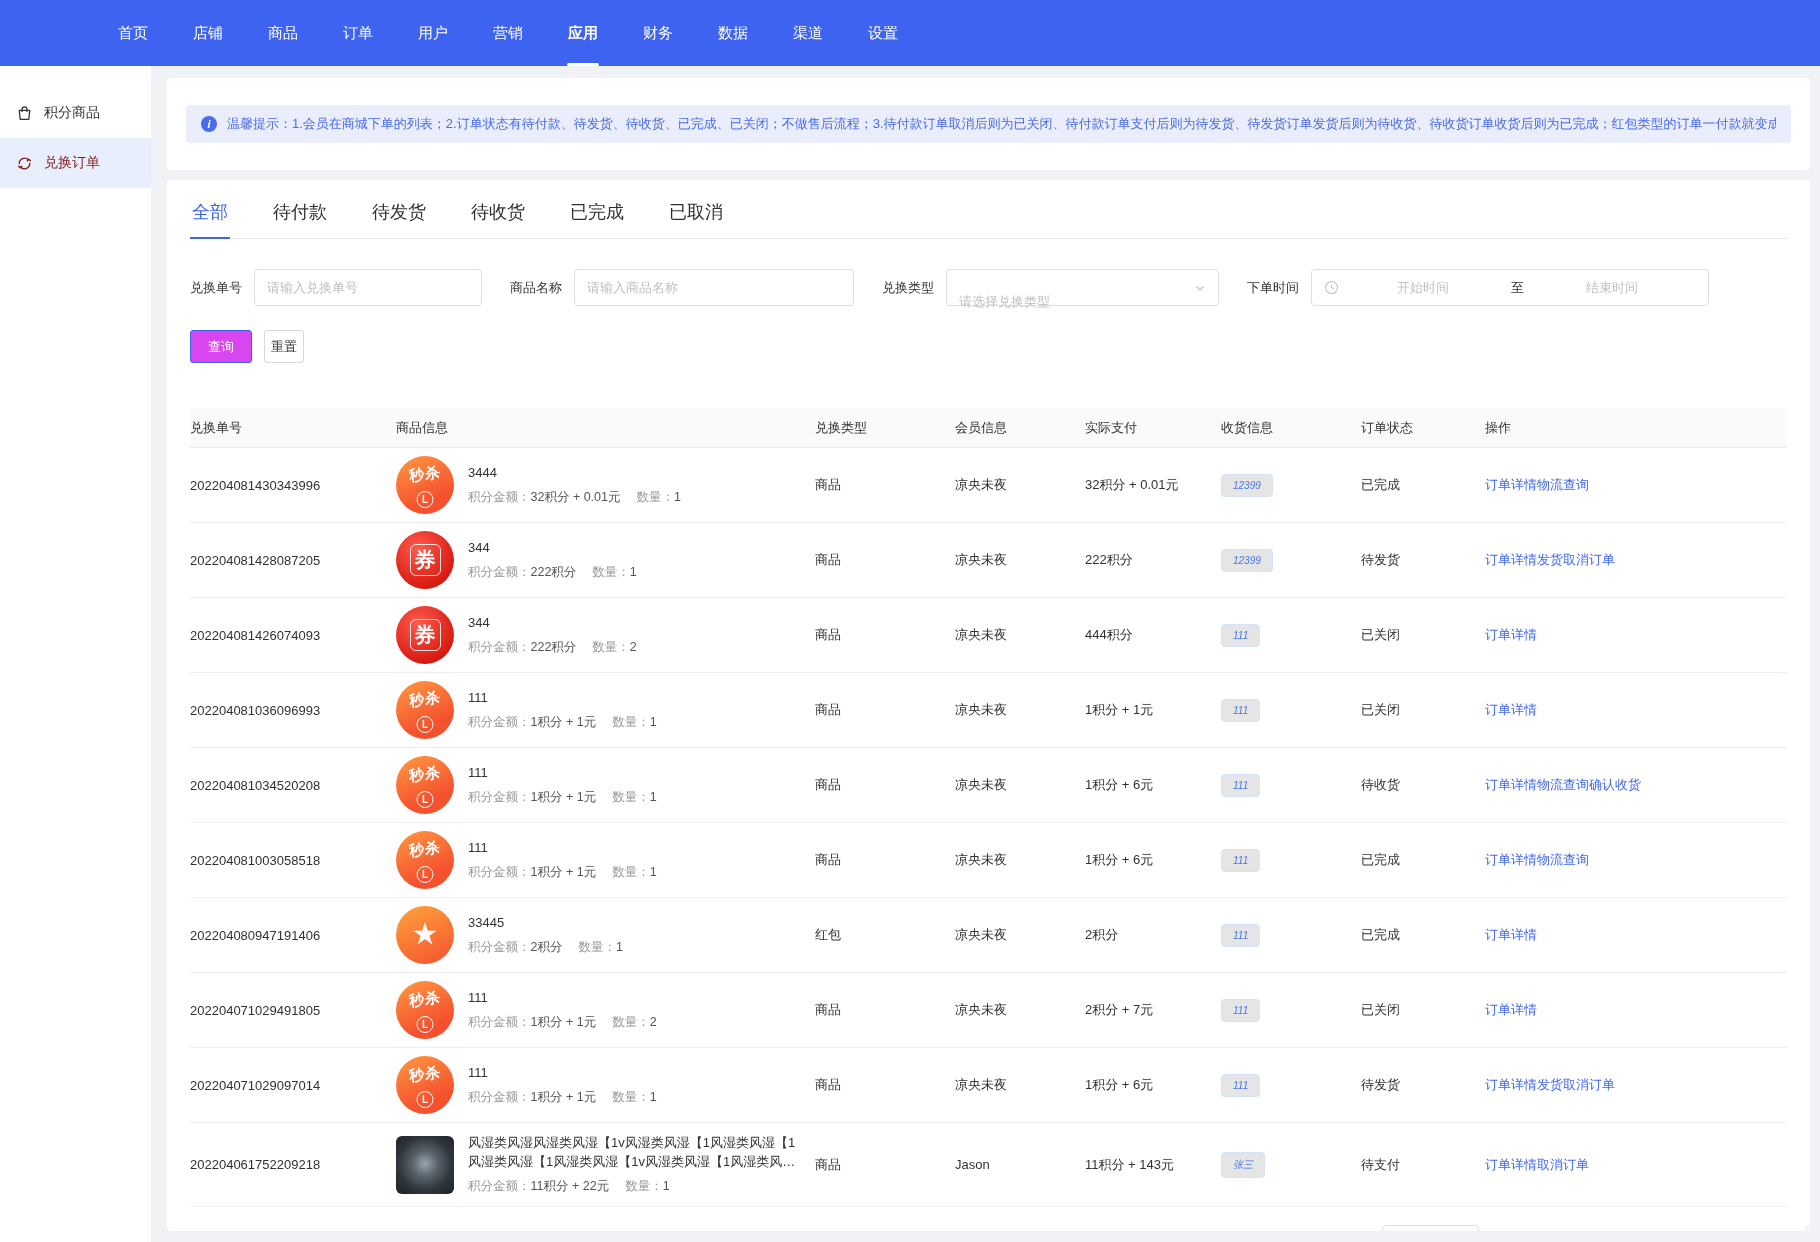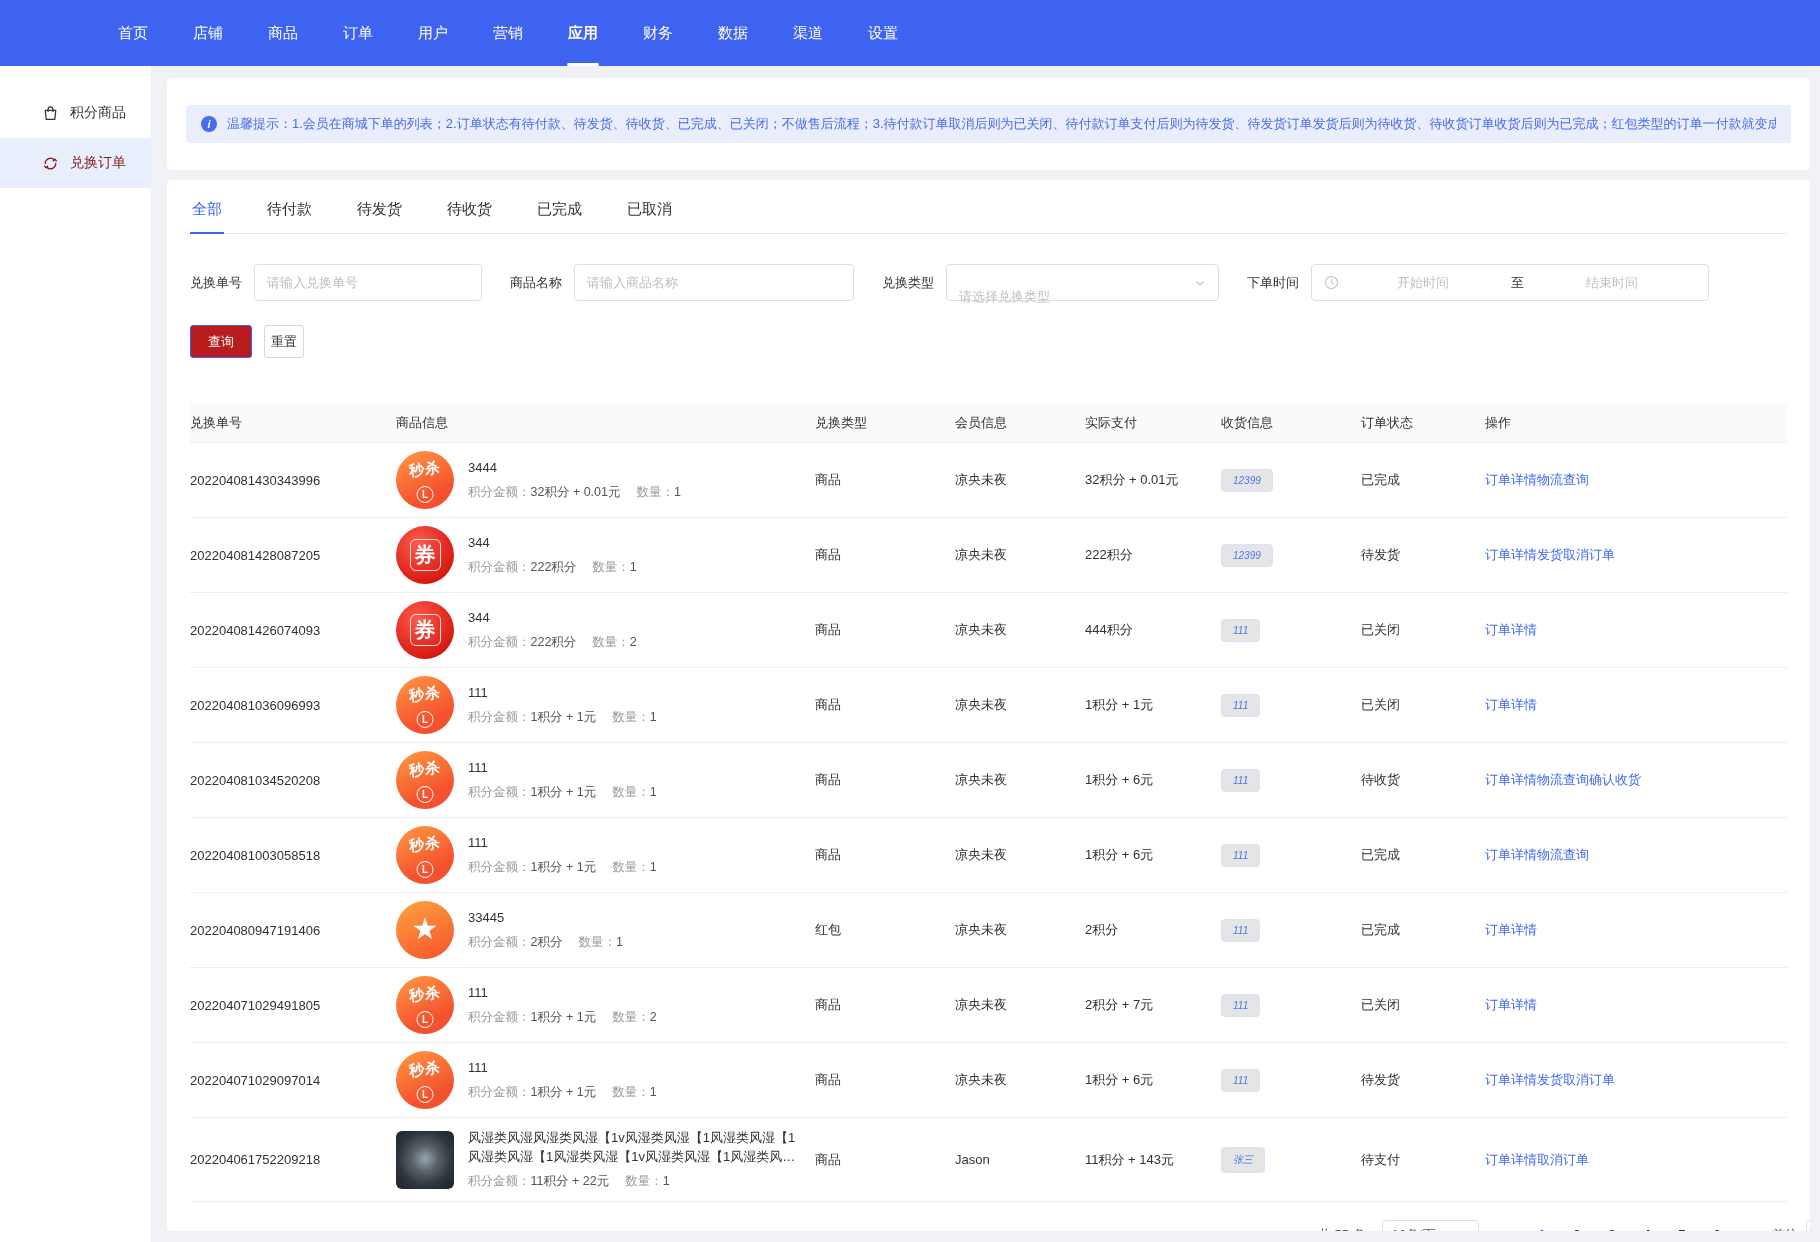--- a/index.html
+++ b/index.html
@@ -11,42 +11,42 @@
   .nav-menu { display:flex; height:100%; }
   .nav-item { position:relative; display:flex; align-items:center; height:100%;
     color:#ffffff; font-size:15px; margin-right:45px; cursor:pointer; white-space:nowrap; }
   .nav-item.active { font-weight:bold; }
   .nav-item.active::after { content:''; position:absolute; left:50%; transform:translateX(-50%);
     bottom:0; width:32px; height:3px; background:#ffffff; border-radius:2px; }
 
   
   .layout { display:flex; height:1176px; }
   .sidebar { width:151px; flex-shrink:0; background:#ffffff; padding-top:22px; }
-  .side-item { height:50px; display:flex; align-items:center; gap:11px; padding-left:42px;
+  .side-item { height:50px; display:flex; align-items:center; gap:11px; padding-left:16px;
     font-size:14px; color:#333; cursor:pointer; }
   .side-item.active { background:#e8eefc; color:#7f1d1d; }
   .side-icon { display:inline-flex; width:17px; height:17px; }
   .side-icon svg { width:17px; height:17px; }
 
   .main { flex:1; min-width:0; padding:12px 10px 11px 16px; display:flex; flex-direction:column; }
 
   .card { background:#ffffff; border-radius:4px; }
   .notice-card { padding:27px 19px; margin-bottom:10px; }
   .notice { height:38px; background:#e9edfc; border-radius:4px; display:flex; align-items:center;
     padding:0 15px; gap:10px; }
   .info-dot { width:16px; height:16px; border-radius:50%; background:#4a6bec; color:#fff;
     font-size:11px; font-weight:bold; font-style:italic; display:inline-flex; align-items:center;
     justify-content:center; flex-shrink:0; }
   .notice-text { font-size:13px; color:#4a6bec; white-space:nowrap; overflow:hidden; }
 
   .table-card { flex:1; padding:0 23px; display:flex; flex-direction:column; overflow:hidden; }
 
   
   .tabs { display:flex; border-bottom:1px solid #e4e7ed; padding-top:4px; }
-  .tab { padding:16px 2px 13px; margin-right:41px; font-size:15px; color:#303133; cursor:pointer;
+  .tab { padding:16px 2px 13px; margin-right:41px; font-size:18px; color:#303133; cursor:pointer;
     border-bottom:2px solid transparent; margin-bottom:-1px; }
   .tab.active { color:#3e63f1; border-bottom-color:#3e63f1; }
 
   
   .filters { display:flex; align-items:center; margin-top:30px; font-size:13px; }
   .f-label { color:#333; margin-right:12px; white-space:nowrap; }
   .f-label:not(:first-child) { margin-left:28px; }
   .inp { height:37px; border:1px solid #dcdfe6; border-radius:4px; padding:0 12px; font-size:13px;
     color:#333; outline:none; font-family:inherit; }
   .inp::placeholder { color:#bfbfbf; }
@@ -55,21 +55,21 @@
     display:flex; align-items:center; justify-content:space-between; padding:0 12px; cursor:pointer; }
   .select .ph { color:#bfbfbf; font-size:13px;margin-top:28px; }
   .daterange { width:398px; height:37px; border:1px solid #dcdfe6; border-radius:4px;
     display:flex; align-items:center; padding:0 12px; cursor:pointer; }
   .dr-ph { flex:1; text-align:center; color:#bfbfbf; font-size:13px; }
   .dr-sep { color:#333; font-size:13px; padding:0 4px; }
   .icon-flex { display:inline-flex; }
 
   .btnrow { display:flex; gap:12px; margin-top:24px; }
   .btn { height:33px; border-radius:3px; font-size:13px; cursor:pointer; font-family:inherit; }
-  .btn-primary { background:#b91c1c; border:1px solid #3e63f1; color:#fff; padding:0 17px; }
+  .btn-primary { background:#d946ef; border:1px solid #3e63f1; color:#fff; padding:0 17px; }
   .btn-plain { background:#fff; border:1px solid #d9d9d9; color:#333; padding:0 6px; }
 
   
   .table { margin-top:45px; }
   .grid-row { display:grid; grid-template-columns:206px 419px 140px 130px 136px 140px 124px minmax(0,1fr);
     align-items:center; }
   .thead { background:#fafafa; height:40px; border-bottom:1px solid #ebeef5; }
   .th { font-size:13px; color:#303133; padding-right:12px; white-space:nowrap; }
   .trow { min-height:71px; border-bottom:1px solid #ebeef5; }
   .trow.tall { min-height:84px; }

